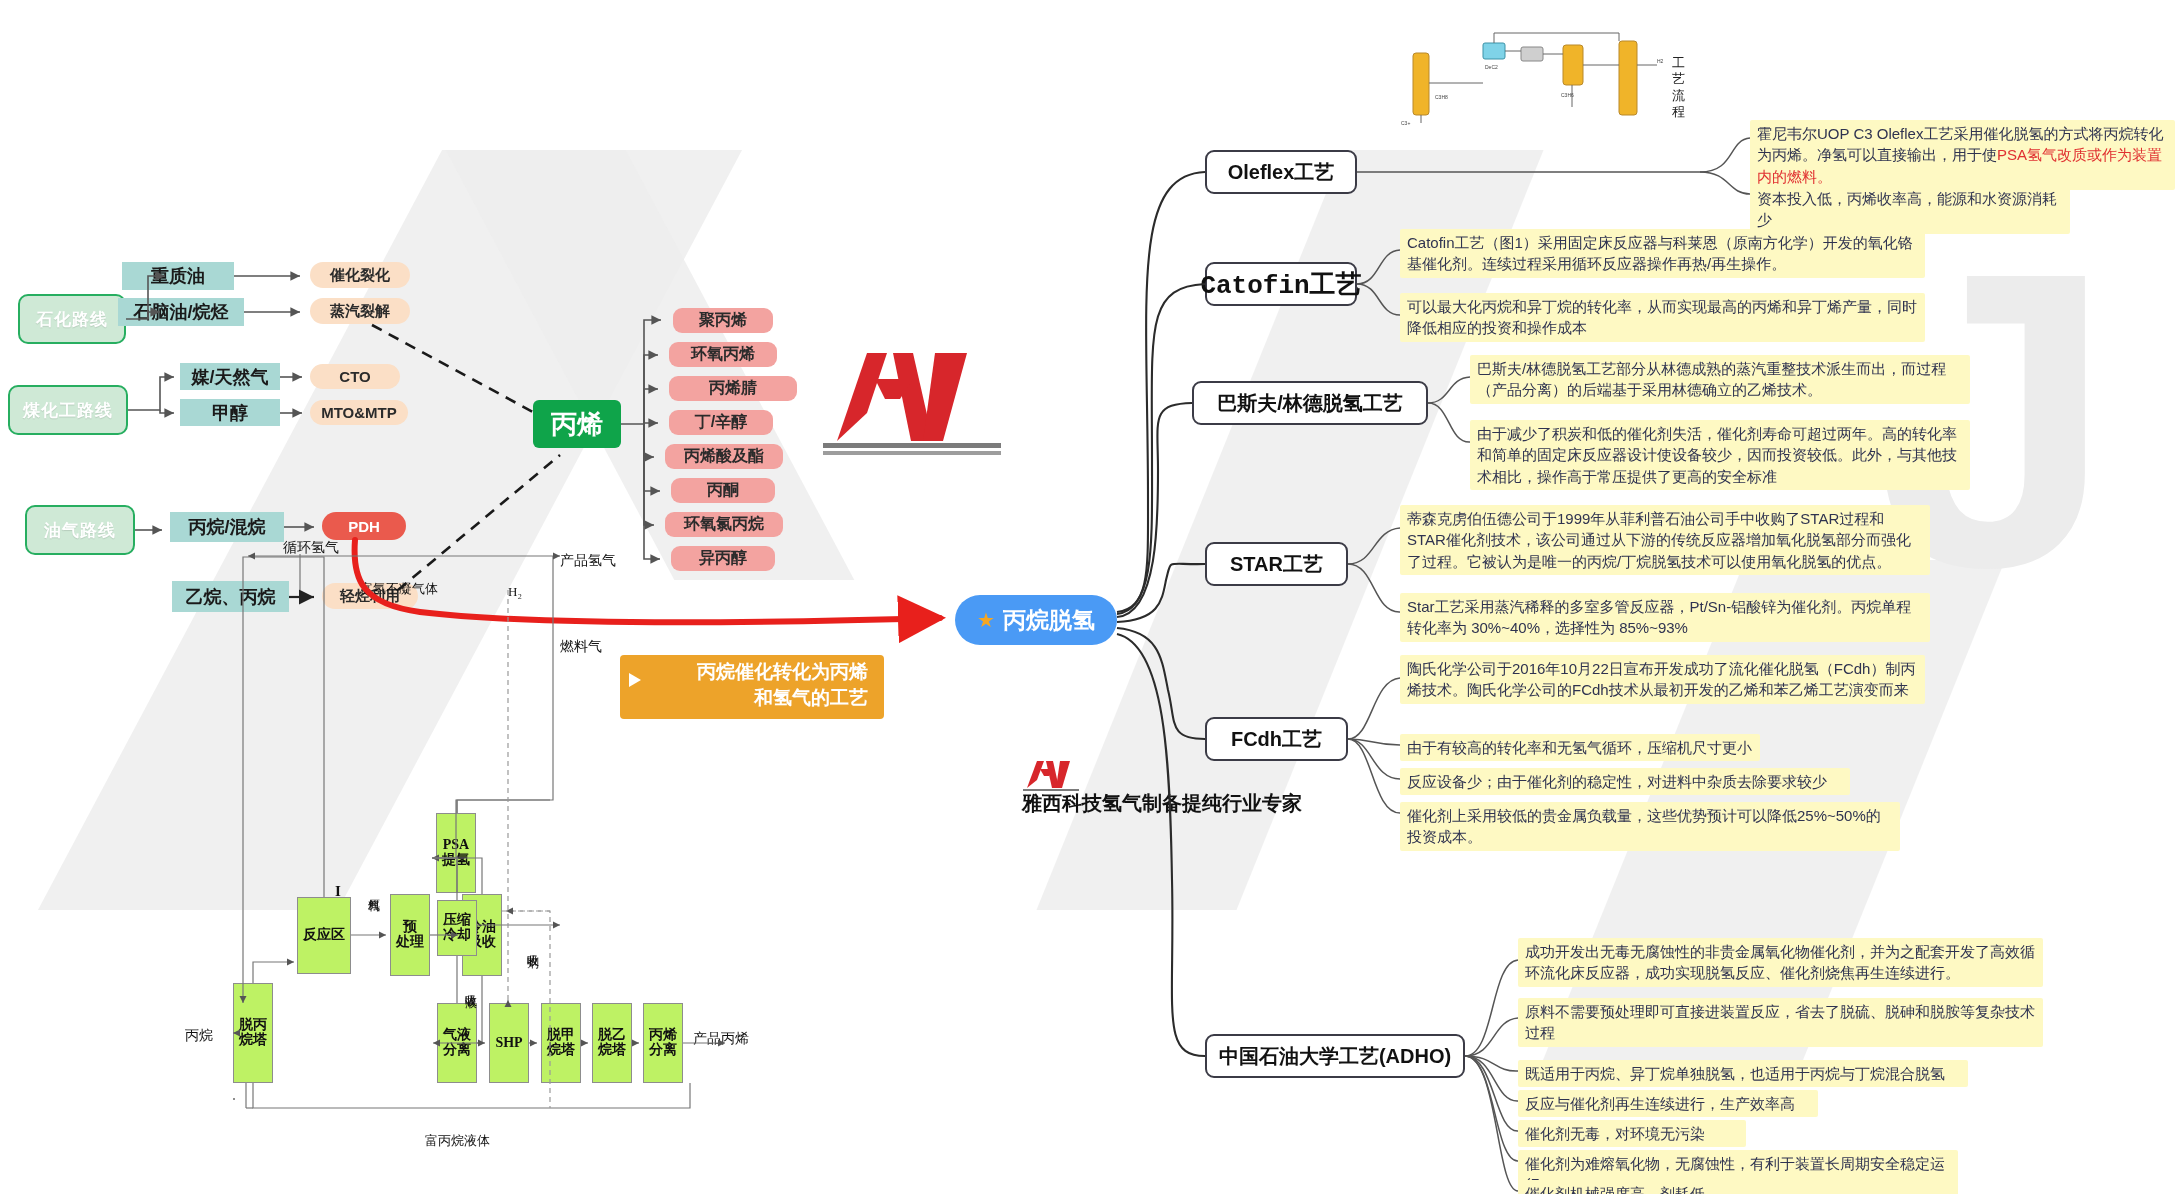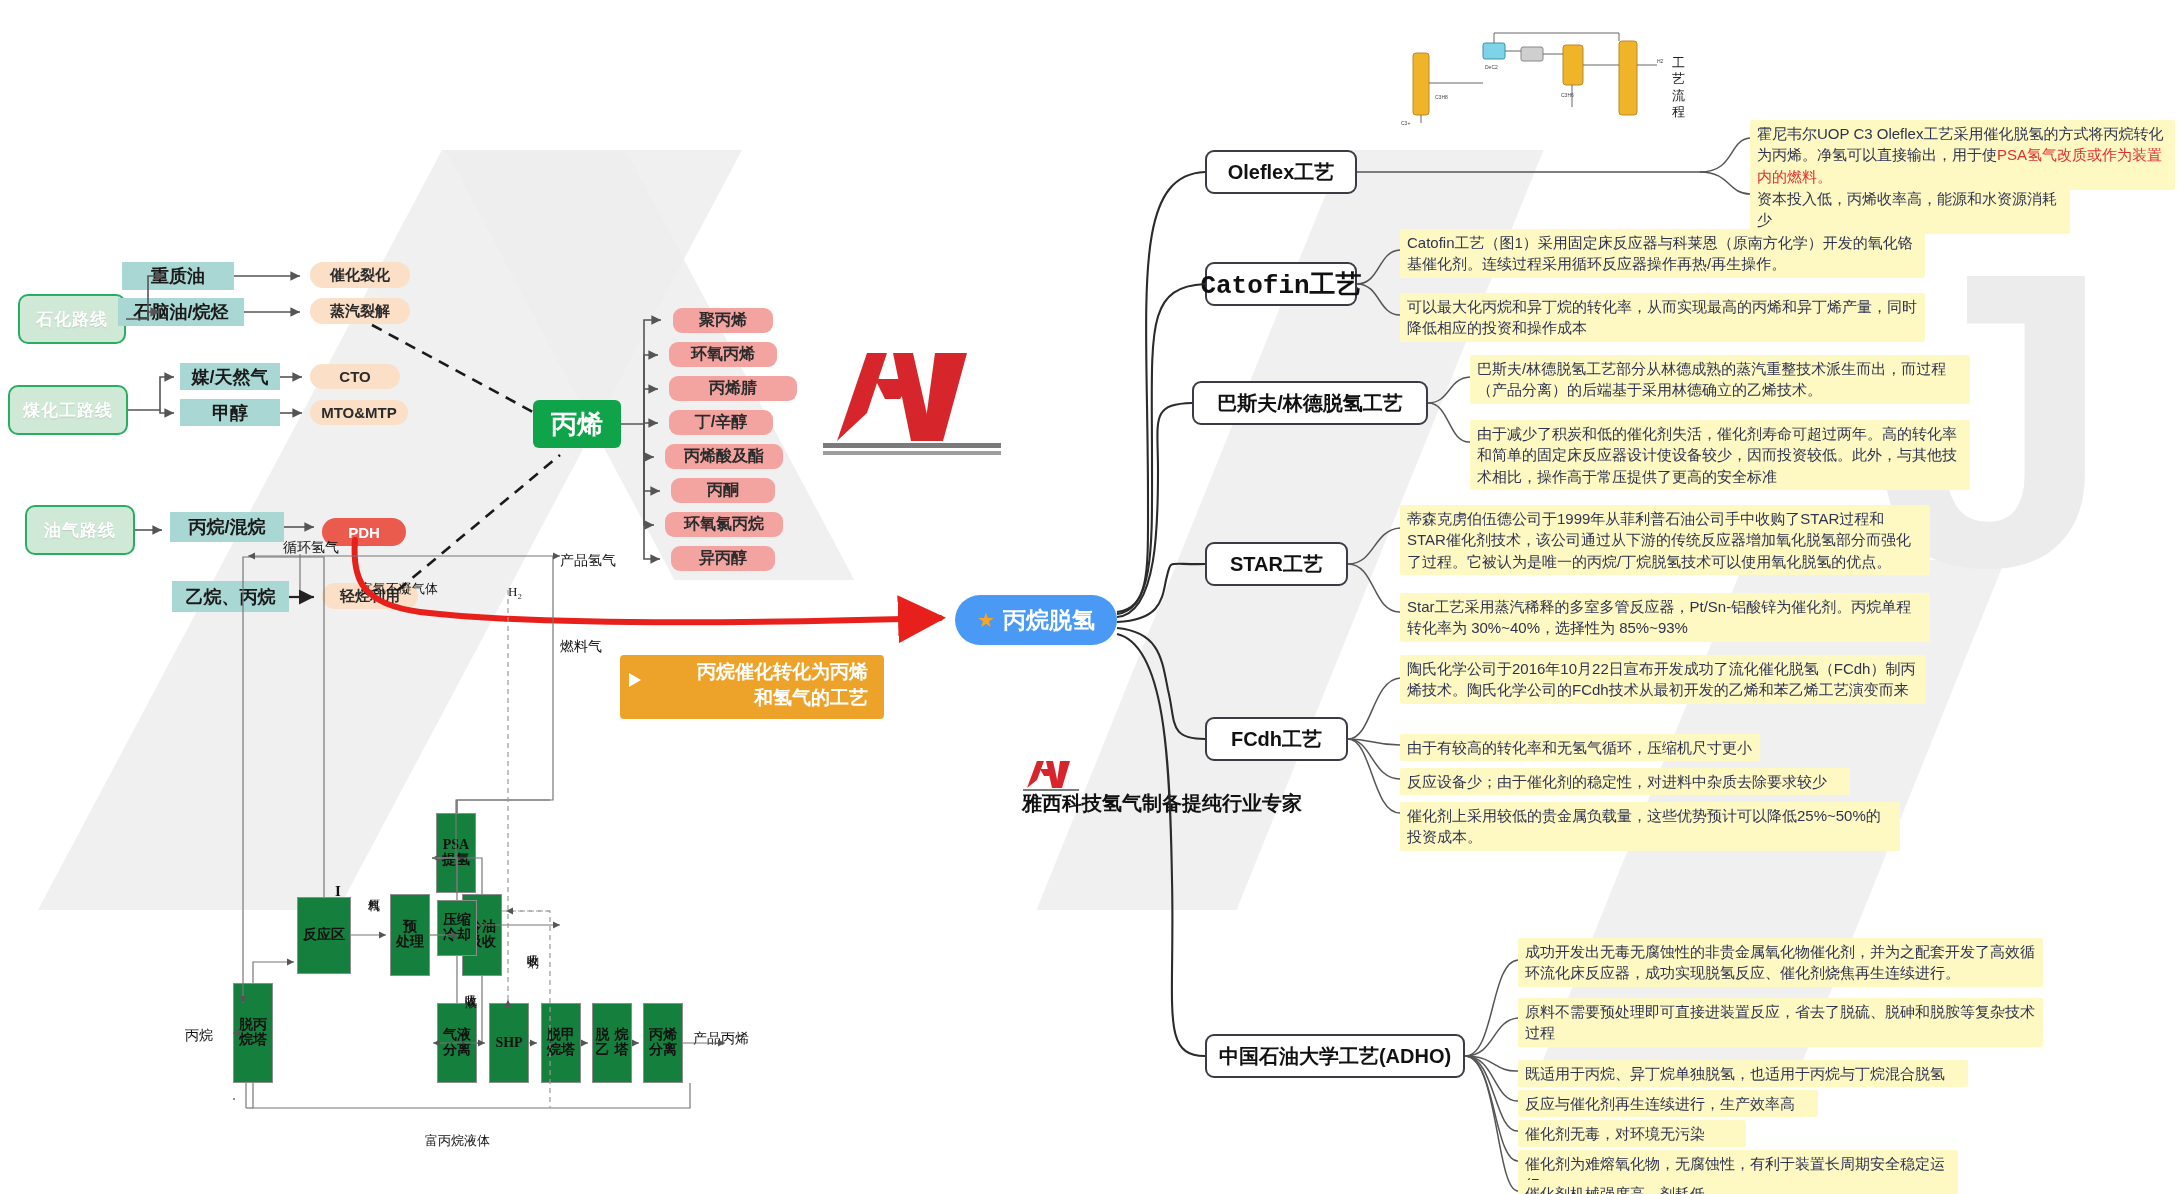--- a/index.html
+++ b/index.html
@@ -47,21 +47,21 @@
   .desc {
     position:absolute; background:#fef9c3; color:#2f3350;
     line-height:1.42; padding:3px 7px; border-radius:2px;
     font-size:15px;
   }
   .desc .hl { color:#e03131; }
 
   svg.lines { position:absolute; left:0; top:0; width:2182px; height:1194px; pointer-events:none; }
 
   
-  .fd-box { position:absolute; border:1px solid #8d8d8d; background:#15803d;
+  .fd-box { position:absolute; border:1px solid #8d8d8d; background:#bef264;
             display:flex; align-items:center; justify-content:center; text-align:center;
             font-family:"Liberation Serif","DejaVu Serif",serif; font-weight:700; color:#111;
             line-height:1.05; }
   .fd-lbl { position:absolute; font-family:"Liberation Serif","DejaVu Serif",serif;
             color:#111; white-space:nowrap; }
   .fd-vert { writing-mode:vertical-rl; }
 
   .logo-wrap { position:absolute; }
   .tagline { position:absolute; font-weight:700; color:#111; white-space:nowrap; }
 </style>
@@ -84,21 +84,21 @@
 
   <div class="node green-round" style="left:8px;top:385px;width:120px;height:50px;font-size:17px;">煤化工路线</div>
   <div class="node teal-box" style="left:180px;top:363px;width:100px;height:27px;font-size:18px;">媒/天然气</div>
   <div class="node teal-box" style="left:180px;top:399px;width:100px;height:27px;font-size:18px;">甲醇</div>
   <div class="node peach-pill" style="left:310px;top:364px;width:90px;height:25px;font-size:15px;">CTO</div>
   <div class="node peach-pill" style="left:310px;top:400px;width:98px;height:25px;font-size:15px;">MTO&amp;MTP</div>
 
   <div class="node green-round" style="left:25px;top:505px;width:110px;height:50px;font-size:17px;">油气路线</div>
   <div class="node teal-box" style="left:170px;top:512px;width:114px;height:30px;font-size:18px;">丙烷/混烷</div>
   <div class="node teal-box" style="left:172px;top:581px;width:117px;height:31px;font-size:18px;">乙烷、丙烷</div>
-  <div class="node red-pill" style="left:322px;top:512px;width:84px;height:28px;font-size:15px;margin-top:6px;">PDH</div>
+  <div class="node red-pill" style="left:322px;top:512px;width:84px;height:28px;font-size:15px;">PDH</div>
   <div class="node peach-pill" style="left:322px;top:583px;width:96px;height:26px;font-size:15px;">轻烃利用</div>
 
   <div class="node green-solid" style="left:533px;top:400px;width:88px;height:48px;font-size:26px;">丙烯</div>
 
   <div class="node pink-pill" style="left:673px;top:308px;width:100px;height:25px;font-size:16px;">聚丙烯</div>
   <div class="node pink-pill" style="left:669px;top:342px;width:108px;height:25px;font-size:16px;">环氧丙烯</div>
   <div class="node pink-pill" style="left:669px;top:376px;width:128px;height:25px;font-size:16px;">丙烯腈</div>
   <div class="node pink-pill" style="left:669px;top:410px;width:104px;height:25px;font-size:16px;">丁/辛醇</div>
   <div class="node pink-pill" style="left:665px;top:444px;width:118px;height:25px;font-size:16px;">丙烯酸及酯</div>
   <div class="node pink-pill" style="left:671px;top:478px;width:104px;height:25px;font-size:16px;">丙酮</div>
@@ -180,21 +180,21 @@
     <span>气液</span>
     <span>分离</span>
   </div>
   <div class="fd-box" style="left:489px;top:1003px;width:40px;height:80px;font-size:14px;">
     <span>SHP</span>
   </div>
   <div class="fd-box" style="left:541px;top:1003px;width:40px;height:80px;font-size:14px;flex-direction:column;">
     <span>脱甲</span>
     <span>烷塔</span>
   </div>
-  <div class="fd-box" style="left:592px;top:1003px;width:40px;height:80px;font-size:14px;flex-direction:row;">
+  <div class="fd-box" style="left:592px;top:1003px;width:40px;height:80px;font-size:14px;flex-direction:column;">
     <span>脱乙</span>
     <span>烷塔</span>
   </div>
   <div class="fd-box" style="left:643px;top:1003px;width:40px;height:80px;font-size:14px;flex-direction:column;">
     <span>丙烯</span>
     <span>分离</span>
   </div>
   <div class="fd-box" style="left:233px;top:983px;width:40px;height:100px;font-size:14px;flex-direction:column;">
     <span>脱丙</span>
     <span>烷塔</span>

